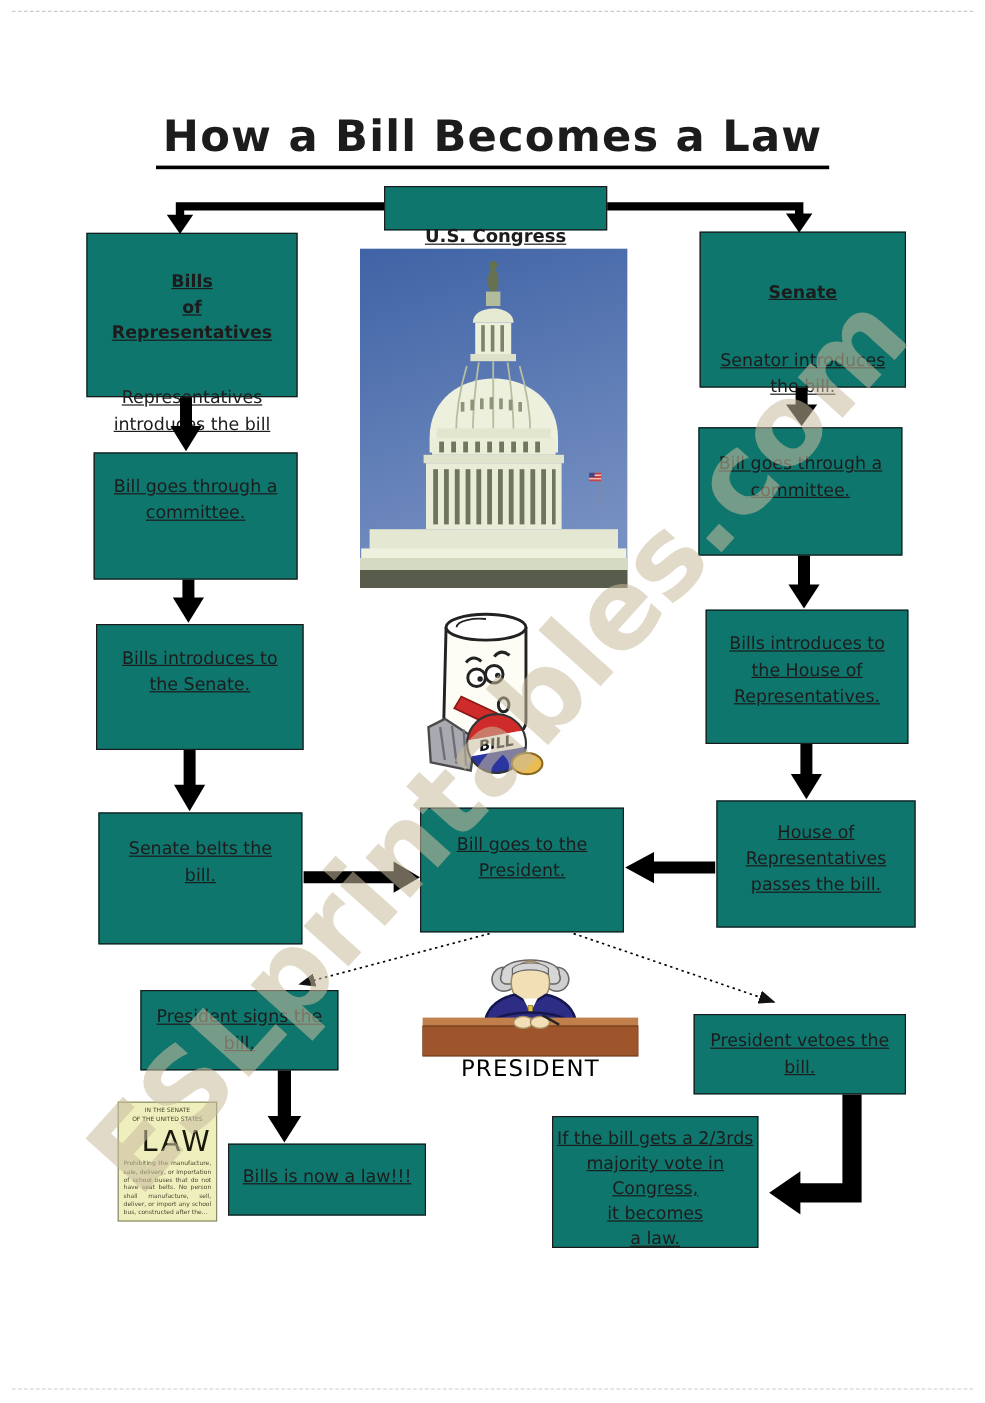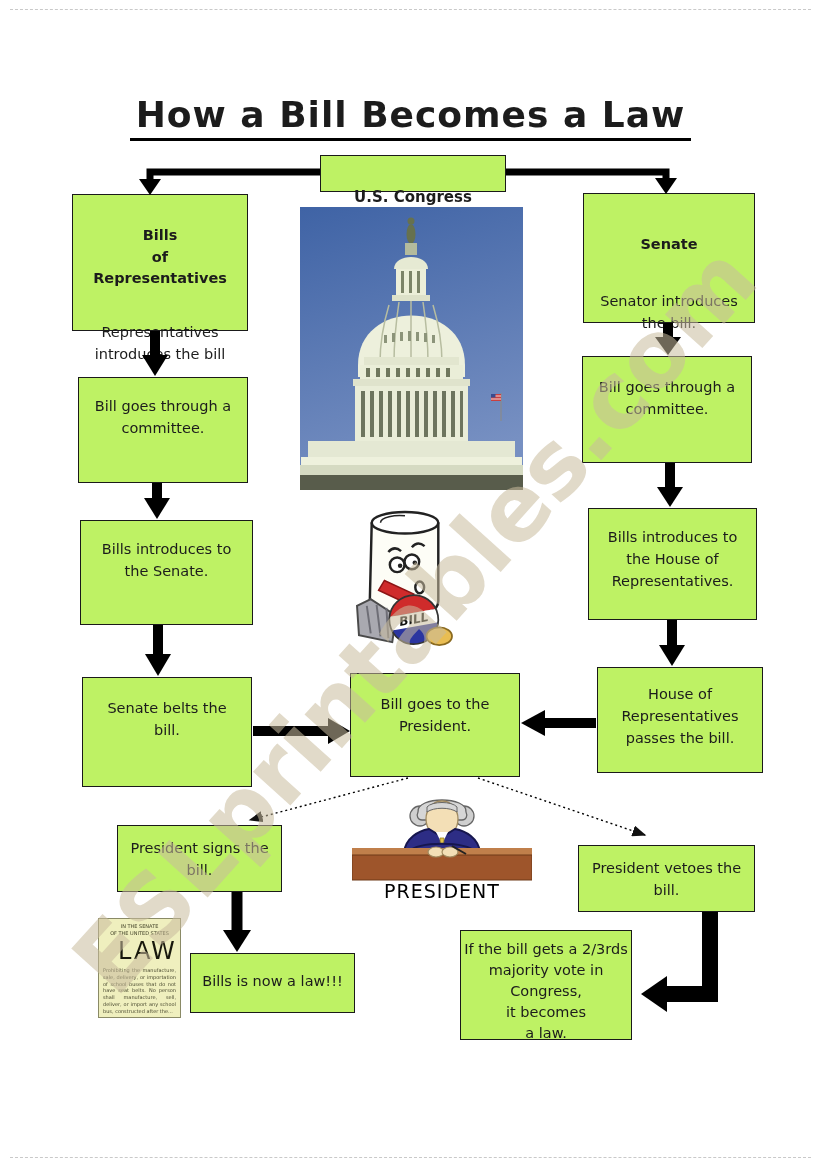--- a/index.html
+++ b/index.html
@@ -13,23 +13,23 @@
 
   
   #title-wrap { position:absolute; top:94px; left:0; width:100%; text-align:center; }
   #title-wrap span {
     display:inline-block; font-size:36px; font-weight:bold; letter-spacing:1px;
     border-bottom:3px solid #000; padding:0 6px 3px 6px;
   }
 
   
   .box {
-    position:absolute; box-sizing:border-box; background:#bef264;
+    position:absolute; box-sizing:border-box; background:#0f766e;
     border:1px solid #1a1a1a; text-align:center;
-    font-size:14.5px; line-height:1.5; white-space:pre-line; z-index:2;
+    font-size:14.5px; line-height:1.5; white-space:pre-line; z-index:2;text-decoration:underline;
   }
   .bold-head { font-weight:bold; white-space:pre-line; }
   #box-congress      { left:320px; top:155px; width:186px; height:37px;  padding-top:7px; font-size:15px; font-weight:600; }
   #box-house         { left:72px;  top:194px; width:176px; height:137px; padding-top:8px; }
   #box-house .bold-head  { margin-bottom:10px; }
   #box-senate        { left:583px; top:193px; width:172px; height:130px; padding-top:18px; }
   #box-senate .bold-head { margin-bottom:14px; }
   #box-l-committee   { left:78px;  top:377px; width:170px; height:106px; padding-top:18px; }
   #box-r-committee   { left:582px; top:356px; width:170px; height:107px; padding-top:20px; }
   #box-l-tosenate    { left:80px;  top:520px; width:173px; height:105px; padding-top:18px; }

